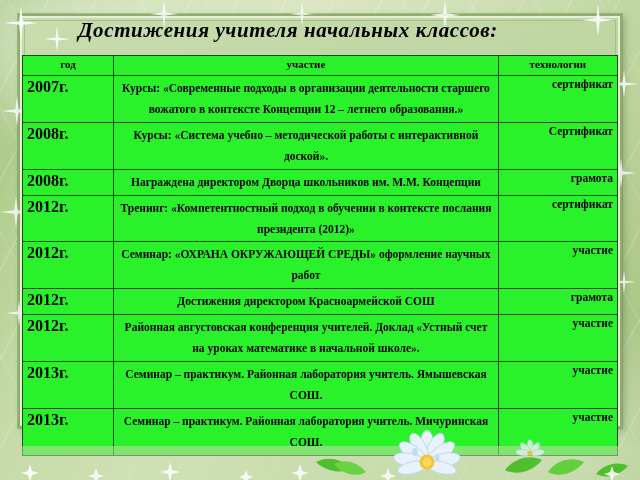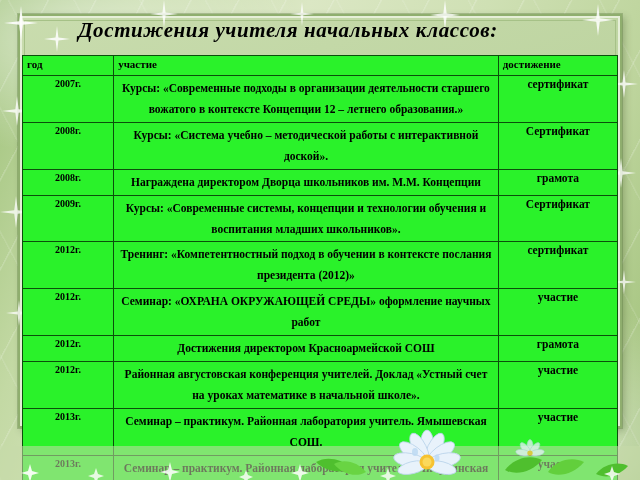--- a/index.html
+++ b/index.html
@@ -104,41 +104,41 @@
     font-weight: bold;
     background: #2af22a;
     padding: 2px 4px;
     vertical-align: top;
   }
   col.c-year  { width: 91px; }
   col.c-part  { width: 384px; }
   col.c-ach   { width: 119px; }
 
   thead th {
-    text-align: left;
+    text-align: center;
     font-size: 11px;
     height: 15px;
     padding: 1px 2px;
     vertical-align: middle;
   }
 
   td.year {
-    text-align: center;
-    font-size: 10px;
+    text-align: left;
+    font-size: 16px;
     padding-top: 3px;
   }
   td.part {
     text-align: center;
     font-size: 11.5px;
     line-height: 1.82;
     padding-left: 6px;
     padding-top: 2px;
   }
   td.ach {
-    text-align: center;
+    text-align: right;
     font-size: 11.5px;
     padding-top: 3px;
   }
 
   
   .bottom-deco {
     position: absolute;
     left: 0;
     right: 0;
     bottom: 0;
@@ -226,43 +226,38 @@
     <table class="ach">
       <colgroup>
         <col class="c-year">
         <col class="c-part">
         <col class="c-ach">
       </colgroup>
       <thead>
         <tr>
           <th>год</th>
           <th>участие</th>
-          <th>достижение</th>
+          <th>технологии</th>
         </tr>
       </thead>
       <tbody id="tbody">
           <tr>
             <td class="year">2007г.</td>
             <td class="part">Курсы: «Современные подходы в организации деятельности старшего вожатого в контексте Концепции 12 – летнего образования.»</td>
             <td class="ach">сертификат</td>
           </tr>
           <tr>
             <td class="year">2008г.</td>
             <td class="part">Курсы: «Система учебно – методической работы с интерактивной доской».</td>
             <td class="ach">Сертификат</td>
           </tr>
           <tr>
             <td class="year">2008г.</td>
             <td class="part">Награждена директором Дворца школьников им. М.М. Концепции</td>
             <td class="ach">грамота</td>
-          </tr>
-          <tr>
-            <td class="year">2009г.</td>
-            <td class="part">Курсы: «Современные системы, концепции и технологии обучения и воспитания младших школьников».</td>
-            <td class="ach">Сертификат</td>
           </tr>
           <tr>
             <td class="year">2012г.</td>
             <td class="part">Тренинг: «Компетентностный подход в обучении в контексте послания президента (2012)»</td>
             <td class="ach">сертификат</td>
           </tr>
           <tr>
             <td class="year">2012г.</td>
             <td class="part">Семинар: «ОХРАНА ОКРУЖАЮЩЕЙ СРЕДЫ» оформление научных работ</td>
             <td class="ach">участие</td>

